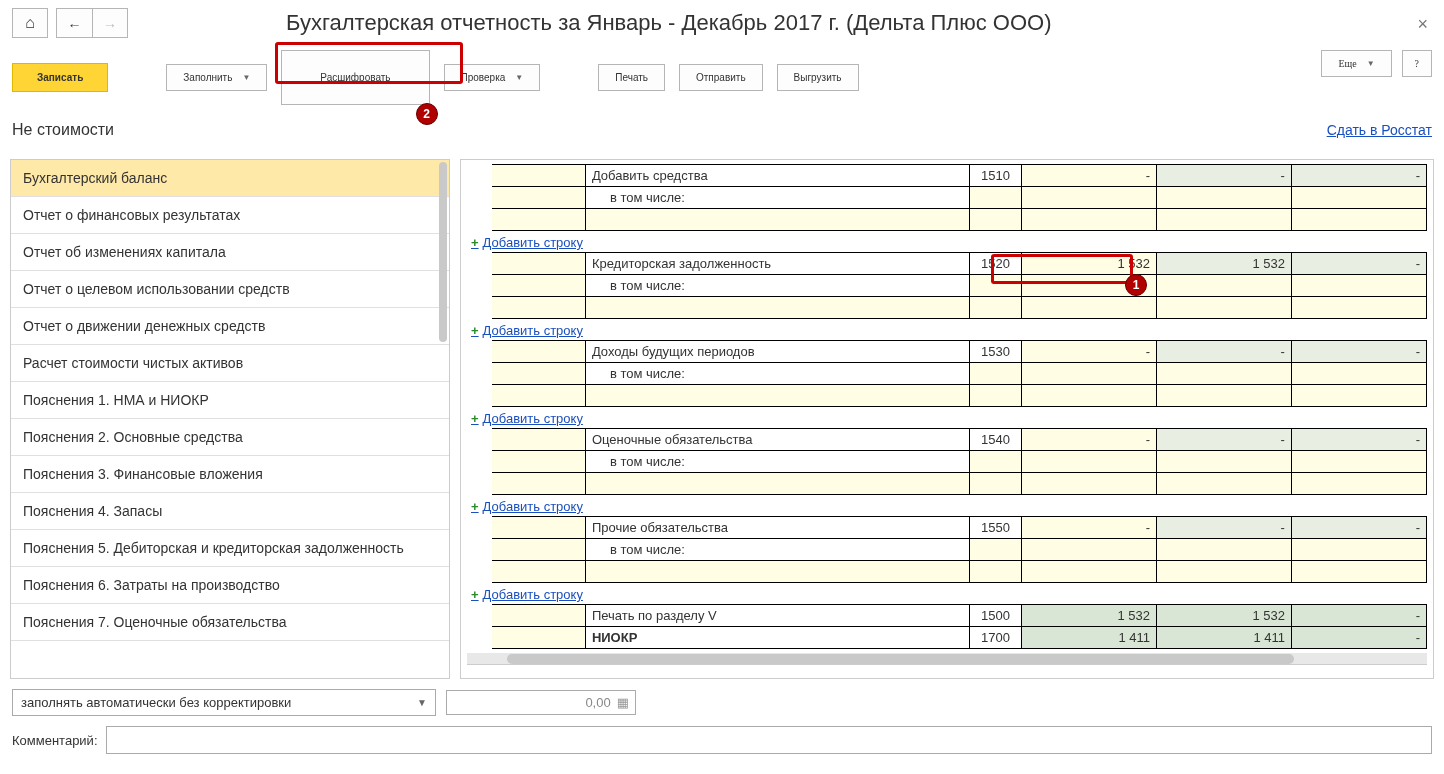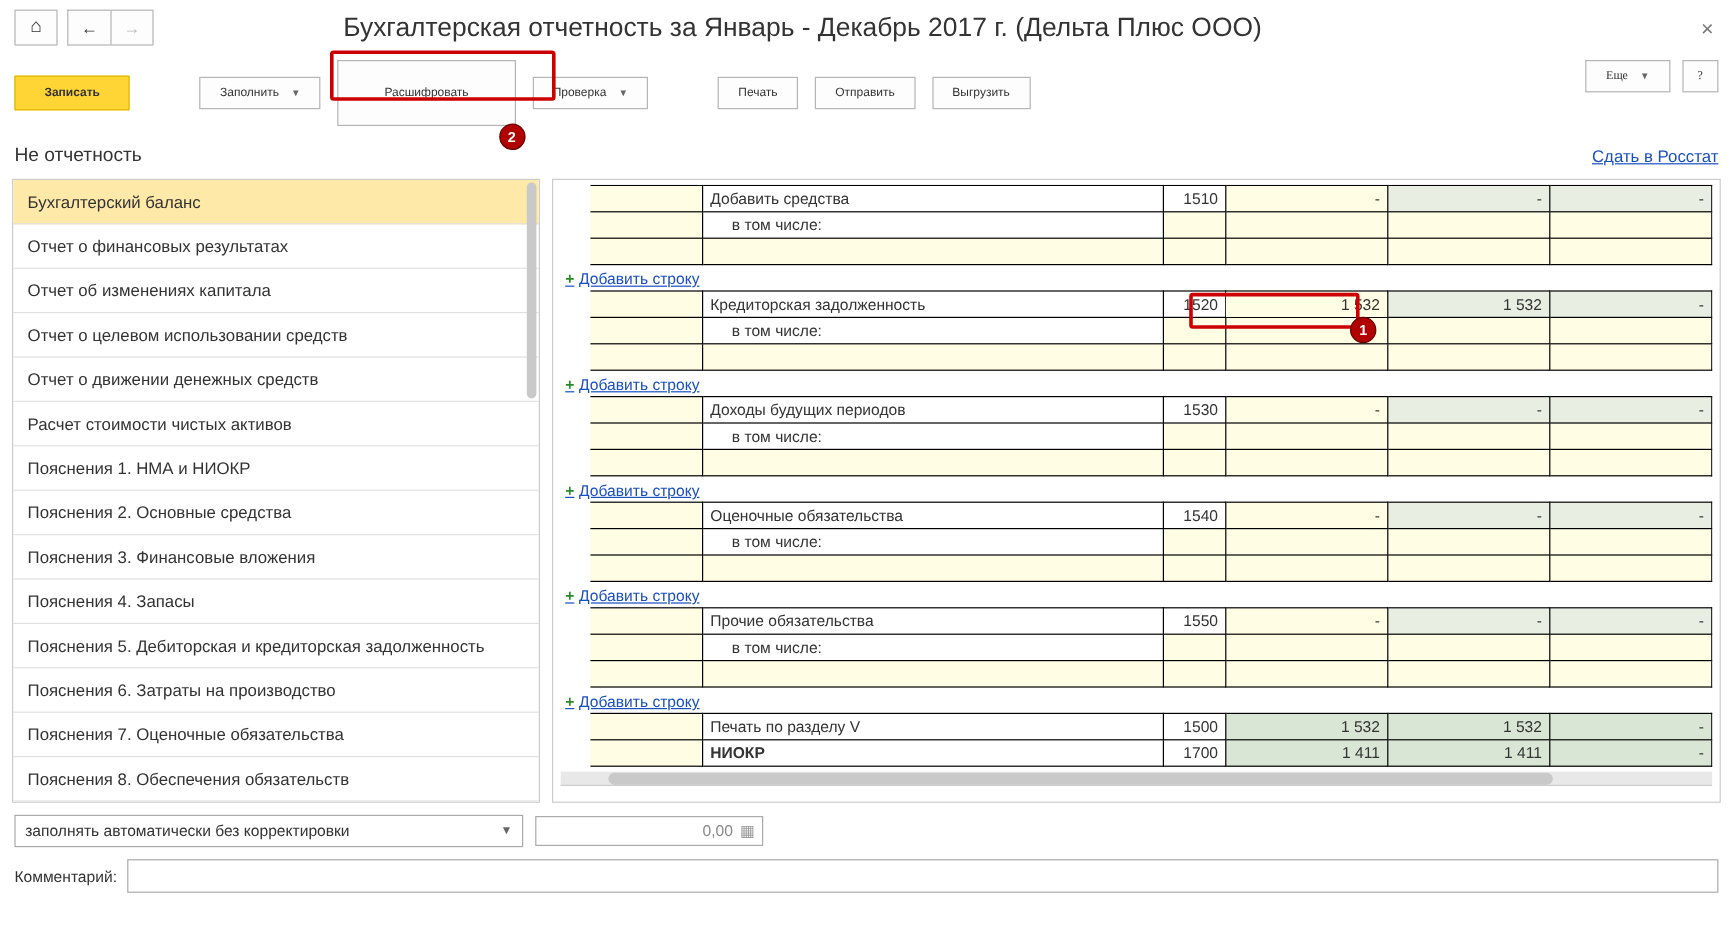--- a/index.html
+++ b/index.html
@@ -87,20 +87,21 @@
     font-size:16px;
   }
   .status-left { color:#333; }
   .status-link { color:#1a4fc0; text-decoration: underline; font-size:14px; }
   
   .main-split {
     display:flex;
     height: 520px;
     padding: 0 10px;
     gap: 10px;
+    margin-top: 10px;
   }
   .sidebar {
     width: 440px;
     border: 1px solid #ccc;
     overflow-y: auto;
     position: relative;
   }
   .side-item {
     padding: 10px 12px;
     border-bottom: 1px solid #e0e0e0;
@@ -136,21 +137,21 @@
   table.sheet td {
     border: 1px solid #000;
     padding: 3px 6px;
     font-size: 13px;
     height: 22px;
     vertical-align: middle;
   }
   td.col-plus { width: 24px; border:none !important; text-align:center; background:#fff;}
   td.col-spacer { width: 90px; border-left:none !important; border-top:1px solid #000; border-bottom:1px solid #000;}
   td.col-name { width: 370px; }
-  td.col-code { width: 50px; text-align:right; }
+  td.col-code { width: 50px; text-align:center; }
   td.col-v1 { width: 130px; text-align:right; background: #fffde4;}
   td.col-v2 { width: 130px; text-align:right; background: #e8eee2;}
   td.col-v3 { width: 130px; text-align:right; background: #e8eee2;}
   td.yellow { background: #fffde4 !important; }
   td.green { background: #d9e6d5 !important; }
   td.bold { font-weight: bold; }
   .add-row {
     color:#1a4fc0; text-decoration:underline;
     display:flex;align-items:center;gap:4px;
     padding: 4px 0 2px 4px;
@@ -229,41 +230,40 @@
   <div class="btn">Печать</div>
   <div class="btn">Отправить</div>
   <div class="btn">Выгрузить</div>
   <div class="toolbar-right">
     <div class="btn btn-dropdown">Еще</div>
     <div class="btn btn-help">?</div>
   </div>
 </div>
 
 <div class="status-row">
-  <div class="status-left">Не отчетность</div>
+  <div class="status-left">Не стоимости</div>
   <a href="#" class="status-link">Сдать в Росстат</a>
 </div>
 
 <div class="main-split">
 
   <div class="sidebar">
     <div class="side-item active">Бухгалтерский баланс</div>
     <div class="side-item">Отчет о финансовых результатах</div>
     <div class="side-item">Отчет об изменениях капитала</div>
     <div class="side-item">Отчет о целевом использовании средств</div>
     <div class="side-item">Отчет о движении денежных средств</div>
     <div class="side-item">Расчет стоимости чистых активов</div>
     <div class="side-item">Пояснения 1. НМА и НИОКР</div>
     <div class="side-item">Пояснения 2. Основные средства</div>
     <div class="side-item">Пояснения 3. Финансовые вложения</div>
     <div class="side-item">Пояснения 4. Запасы</div>
     <div class="side-item">Пояснения 5. Дебиторская и кредиторская задолженность</div>
     <div class="side-item">Пояснения 6. Затраты на производство</div>
     <div class="side-item">Пояснения 7. Оценочные обязательства</div>
-    <div class="side-item">Пояснения 8. Обеспечения обязательств</div>
     <div class="side-scrollbar"></div>
   </div>
 
   <div class="content">
     <div class="content-inner">
 
     <table class="sheet">
 
       <tbody>
             <tr>

